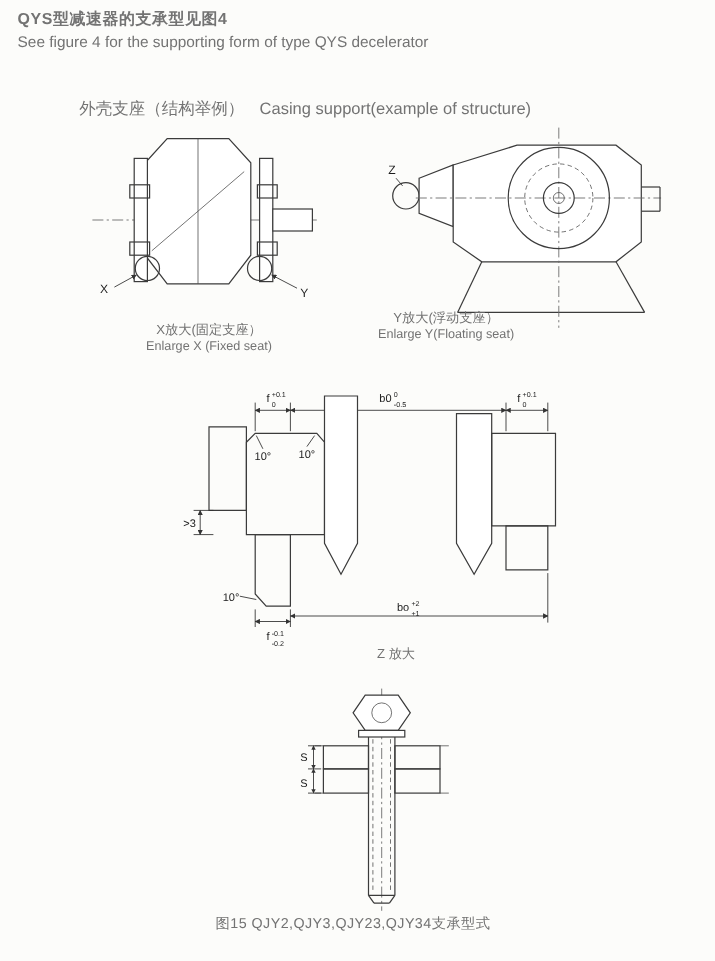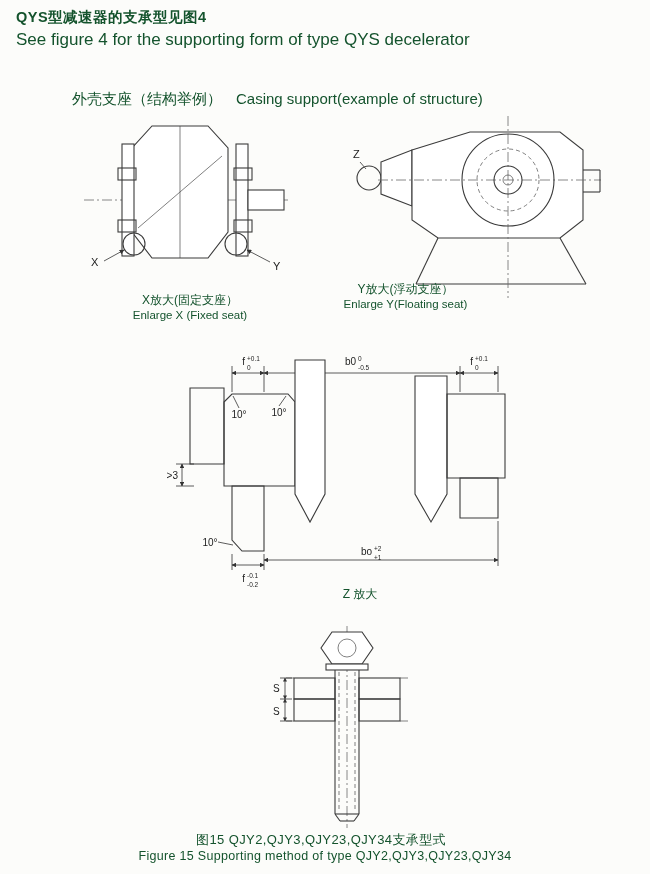--- a/index.html
+++ b/index.html
@@ -1,23 +1,23 @@
 <!DOCTYPE html>
 <html><head>
 <meta charset="utf-8">
 <style>
   html,body{margin:0;padding:0;background:#e8e8e6;}
   .page{
     position:relative;width:650px;height:874px;margin:0 auto;
-    background:#fcfcfa;font-family:"Liberation Sans",sans-serif;color:#14532d;
+    background:#fcfcfa;font-family:"Liberation Sans",sans-serif;color:#737373;
     overflow:hidden;
   }
   .abs{position:absolute;}
   .title-zh{font-size:14.5px;font-weight:bold;letter-spacing:.5px;}
-  .title-en{font-size:17px;}
+  .title-en{font-size:14px;}
   .label-line{font-size:15px;}
   .label-line .gap{display:inline-block;width:14px;}
   .cap{font-size:12px;text-align:center;line-height:1.35;}
   .cap .en{font-size:11.5px;}
   .figcap{width:642px;text-align:center;font-size:13px;letter-spacing:.4px;}
   .figcap-en{width:650px;text-align:center;font-size:12.5px;letter-spacing:.3px;}
   svg{display:block;overflow:visible;}
   .ln{stroke:#3b3b3b;stroke-width:1.1;fill:none;stroke-linejoin:miter;}
   .thin{stroke:#4a4a4a;stroke-width:.7;fill:none;}
   .cl{stroke:#6a6a6a;stroke-width:.8;fill:none;stroke-dasharray:10 3 2 3;}
@@ -231,15 +231,14 @@
       <line class="dimln" x1="8" y1="77" x2="20" y2="77"></line>
       <line class="dimln" x1="8" y1="99" x2="20" y2="99"></line>
       <line class="dimln" x1="13" y1="56" x2="13" y2="77" marker-start="url(#arrC)" marker-end="url(#arrC)"></line>
       <line class="dimln" x1="13" y1="77" x2="13" y2="99" marker-start="url(#arrC)" marker-end="url(#arrC)"></line>
       <text class="dimtxt" x="1" y="70">S</text>
       <text class="dimtxt" x="1" y="93">S</text>
     </g>
   </svg>
 
   <div class="abs figcap" style="left:0;top:831px;">图15 QJY2,QJY3,QJY23,QJY34支承型式</div>
-  <div class="abs figcap-en" style="left:0;top:849px;">Figure 15 Supporting method of  type QJY2,QJY3,QJY23,QJY34</div>
 
 </div>
 
 </body></html>

